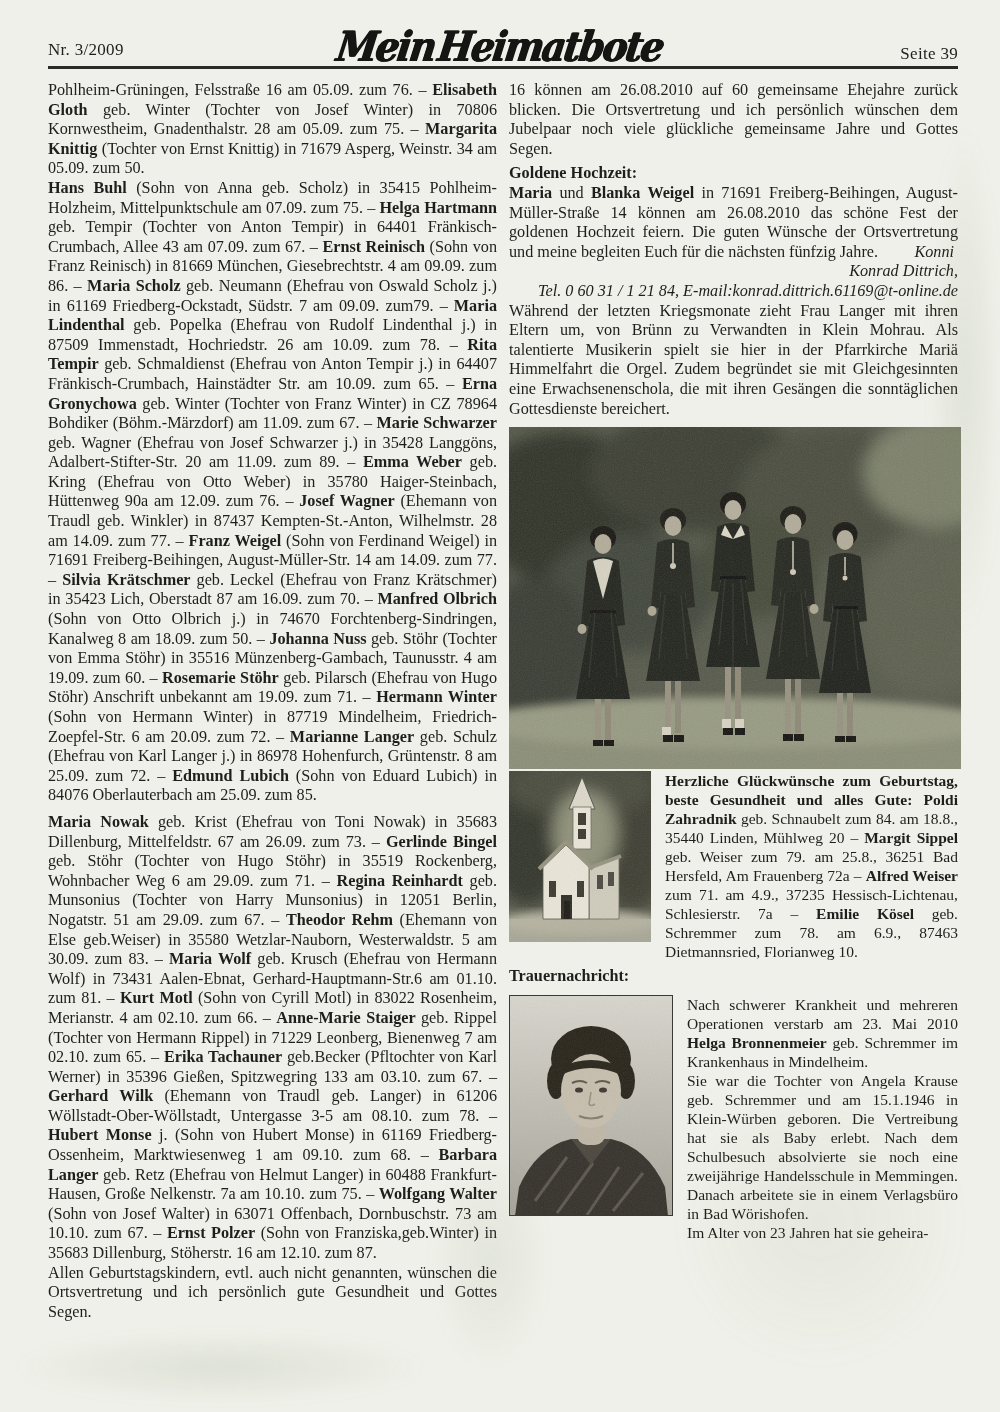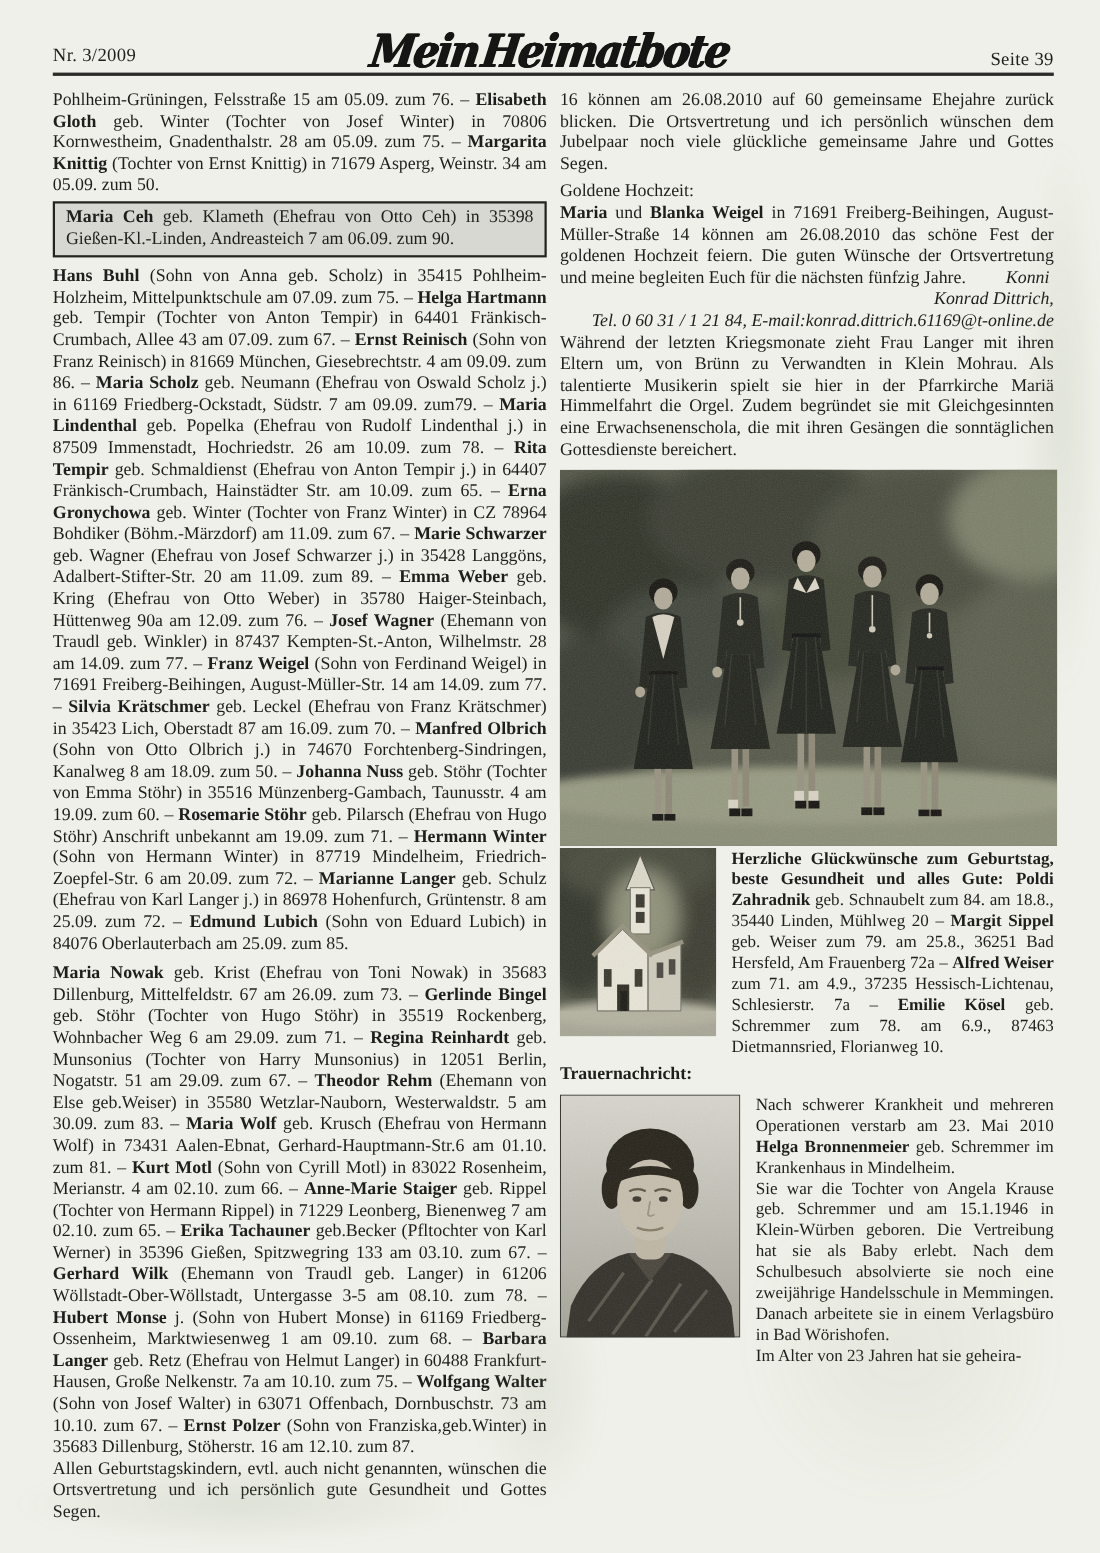--- a/index.html
+++ b/index.html
@@ -18,21 +18,21 @@
     font-size:37px;letter-spacing:-2px;word-spacing:-7px;color:#151513;
     text-shadow:0.7px 0 0 #151513,-0.7px 0 0 #151513,0 0.5px 0 #151513;
     white-space:nowrap;
   }
   .rule{margin:0 42px 0 48px;border-top:3px solid #2b2b28;}
   
   .cols{display:flex;gap:12px;padding:12px 42px 0 48px;}
   .col{width:449px;}
   .col p{margin:0;text-align:justify;font-size:16.2px;line-height:19.6px;}
   .col p + p{margin-top:0;}
-  .h{font-weight:400;margin-top:5px !important;text-align:right;}
+  .h{font-weight:700;margin-top:5px !important;text-align:right;}
   .box{
     background:#d7d8d1;border:2px solid #23231f;
     padding:3px 10px 5px 10px;margin:4px 0 7px 0;
   }
   .box p{font-size:16.2px;line-height:19.6px;}
   .sig{font-style:italic;text-align:right;margin-top:-19.6px;padding-right:4px;font-size:16.2px;line-height:19.6px;}
   .rline{font-style:italic;text-align:right;font-size:16.2px;line-height:19.6px;}
   
   figure{margin:0;}
   .groupfig{margin:8px 0 0 0;}
@@ -61,25 +61,22 @@
   <div class="hdr">
     <span class="hdr-issue">Nr. 3/2009</span>
     <span class="masthead">Mein Heimatbote</span>
     <span class="hdr-page">Seite 39</span>
   </div>
   <div class="rule"></div>
 
   <main class="cols">
 
     <section class="col">
-      <p><span>Pohlheim-Grüningen, Felsstraße 15 am 05.09. zum 76. – </span><span style="font-weight: 700;">Elisabeth Gloth</span><span> geb. Winter (Tochter von Josef Winter) in 70806 Kornwestheim, Gnadenthalstr. 28 am 05.09. zum 75. – </span><span style="font-weight: 700;">Margarita Knittig</span><span> (Tochter von Ernst Knittig) in 71679 Asperg, Weinstr. 34 am 05.09. zum 50.</span></p>
-
-      <div class="box">
-        <p><span style="font-weight: 700;">Maria Ceh</span><span> geb. Klameth (Ehefrau von Otto Ceh) in 35398 Gießen-Kl.-Linden, Andreasteich 7 am 06.09. zum 90.</span></p>
-      </div>
+      <p><span>Pohlheim-Grüningen, Felsstraße 16 am 05.09. zum 76. – </span><span style="font-weight: 700;">Elisabeth Gloth</span><span> geb. Winter (Tochter von Josef Winter) in 70806 Kornwestheim, Gnadenthalstr. 28 am 05.09. zum 75. – </span><span style="font-weight: 700;">Margarita Knittig</span><span> (Tochter von Ernst Knittig) in 71679 Asperg, Weinstr. 34 am 05.09. zum 50.</span></p>
+
 
       <p><span style="font-weight: 700;">Hans Buhl</span><span> (Sohn von Anna geb. Scholz) in 35415 Pohlheim-Holzheim, Mittelpunktschule am 07.09. zum 75. – </span><span style="font-weight: 700;">Helga Hartmann</span><span> geb. Tempir (Tochter von Anton Tempir) in 64401 Fränkisch-Crumbach, Allee 43 am 07.09. zum 67. – </span><span style="font-weight: 700;">Ernst Reinisch</span><span> (Sohn von Franz Reinisch) in 81669 München, Giesebrechtstr. 4 am 09.09. zum 86. – </span><span style="font-weight: 700;">Maria Scholz</span><span> geb. Neumann (Ehefrau von Oswald Scholz j.) in 61169 Friedberg-Ockstadt, Südstr. 7 am 09.09. zum79. – </span><span style="font-weight: 700;">Maria Lindenthal</span><span> geb. Popelka (Ehefrau von Rudolf Lindenthal j.) in 87509 Immenstadt, Hochriedstr. 26 am 10.09. zum 78. – </span><span style="font-weight: 700;">Rita Tempir</span><span> geb. Schmaldienst (Ehefrau von Anton Tempir j.) in 64407 Fränkisch-Crumbach, Hainstädter Str. am 10.09. zum 65. – </span><span style="font-weight: 700;">Erna Gronychowa</span><span> geb. Winter (Tochter von Franz Winter) in CZ 78964 Bohdiker (Böhm.-Märzdorf) am 11.09. zum 67. – </span><span style="font-weight: 700;">Marie Schwarzer</span><span> geb. Wagner (Ehefrau von Josef Schwarzer j.) in 35428 Langgöns, Adalbert-Stifter-Str. 20 am 11.09. zum 89. – </span><span style="font-weight: 700;">Emma Weber</span><span> geb. Kring (Ehefrau von Otto Weber) in 35780 Haiger-Steinbach, Hüttenweg 90a am 12.09. zum 76. – </span><span style="font-weight: 700;">Josef Wagner</span><span> (Ehemann von Traudl geb. Winkler) in 87437 Kempten-St.-Anton, Wilhelmstr. 28 am 14.09. zum 77. – </span><span style="font-weight: 700;">Franz Weigel</span><span> (Sohn von Ferdinand Weigel) in 71691 Freiberg-Beihingen, August-Müller-Str. 14 am 14.09. zum 77. – </span><span style="font-weight: 700;">Silvia Krätschmer</span><span> geb. Leckel (Ehefrau von Franz Krätschmer) in 35423 Lich, Oberstadt 87 am 16.09. zum 70. – </span><span style="font-weight: 700;">Manfred Olbrich</span><span> (Sohn von Otto Olbrich j.) in 74670 Forchtenberg-Sindringen, Kanalweg 8 am 18.09. zum 50. – </span><span style="font-weight: 700;">Johanna Nuss</span><span> geb. Stöhr (Tochter von Emma Stöhr) in 35516 Münzenberg-Gambach, Taunusstr. 4 am 19.09. zum 60. – </span><span style="font-weight: 700;">Rosemarie Stöhr</span><span> geb. Pilarsch (Ehefrau von Hugo Stöhr) Anschrift unbekannt am 19.09. zum 71. – </span><span style="font-weight: 700;">Hermann Winter</span><span> (Sohn von Hermann Winter) in 87719 Mindelheim, Friedrich-Zoepfel-Str. 6 am 20.09. zum 72. – </span><span style="font-weight: 700;">Marianne Langer</span><span> geb. Schulz (Ehefrau von Karl Langer j.) in 86978 Hohenfurch, Grüntenstr. 8 am 25.09. zum 72. – </span><span style="font-weight: 700;">Edmund Lubich</span><span> (Sohn von Eduard Lubich) in 84076 Oberlauterbach am 25.09. zum 85.</span></p>
 
 
       <p style="margin-top:7px"><span style="font-weight: 700;">Maria Nowak</span><span> geb. Krist (Ehefrau von Toni Nowak) in 35683 Dillenburg, Mittelfeldstr. 67 am 26.09. zum 73. – </span><span style="font-weight: 700;">Gerlinde Bingel</span><span> geb. Stöhr (Tochter von Hugo Stöhr) in 35519 Rockenberg, Wohnbacher Weg 6 am 29.09. zum 71. – </span><span style="font-weight: 700;">Regina Reinhardt</span><span> geb. Munsonius (Tochter von Harry Munsonius) in 12051 Berlin, Nogatstr. 51 am 29.09. zum 67. – </span><span style="font-weight: 700;">Theodor Rehm</span><span> (Ehemann von Else geb.Weiser) in 35580 Wetzlar-Nauborn, Westerwaldstr. 5 am 30.09. zum 83. – </span><span style="font-weight: 700;">Maria Wolf</span><span> geb. Krusch (Ehefrau von Hermann Wolf) in 73431 Aalen-Ebnat, Gerhard-Hauptmann-Str.6 am 01.10. zum 81. – </span><span style="font-weight: 700;">Kurt Motl</span><span> (Sohn von Cyrill Motl) in 83022 Rosenheim, Merianstr. 4 am 02.10. zum 66. – </span><span style="font-weight: 700;">Anne-Marie Staiger</span><span> geb. Rippel (Tochter von Hermann Rippel) in 71229 Leonberg, Bienenweg 7 am 02.10. zum 65. – </span><span style="font-weight: 700;">Erika Tachauner</span><span> geb.Becker (Pfltochter von Karl Werner) in 35396 Gießen, Spitzwegring 133 am 03.10. zum 67. – </span><span style="font-weight: 700;">Gerhard Wilk</span><span> (Ehemann von Traudl geb. Langer) in 61206 Wöllstadt-Ober-Wöllstadt, Untergasse 3-5 am 08.10. zum 78. – </span><span style="font-weight: 700;">Hubert Monse</span><span> j. (Sohn von Hubert Monse) in 61169 Friedberg-Ossenheim, Marktwiesenweg 1 am 09.10. zum 68. – </span><span style="font-weight: 700;">Barbara Langer</span><span> geb. Retz (Ehefrau von Helmut Langer) in 60488 Frankfurt-Hausen, Große Nelkenstr. 7a am 10.10. zum 75. – </span><span style="font-weight: 700;">Wolfgang Walter</span><span> (Sohn von Josef Walter) in 63071 Offenbach, Dornbuschstr. 73 am 10.10. zum 67. – </span><span style="font-weight: 700;">Ernst Polzer</span><span> (Sohn von Franziska,geb.Winter) in 35683 Dillenburg, Stöherstr. 16 am 12.10. zum 87.</span></p>
 
       <p>Allen Geburtstagskindern, evtl. auch nicht genannten, wünschen die Ortsvertretung und ich persönlich gute Gesundheit und Gottes Segen.</p>
 
     </section>
 

